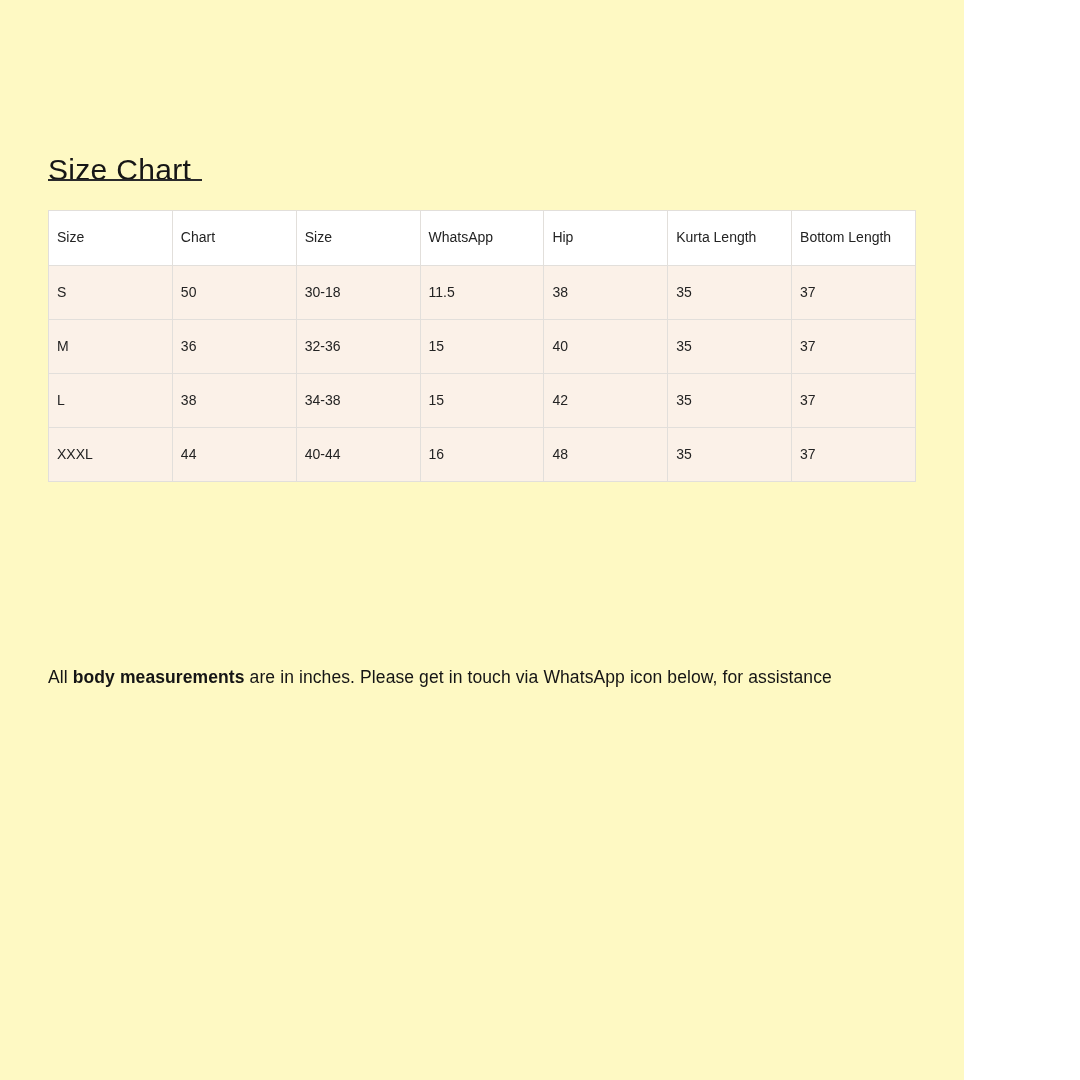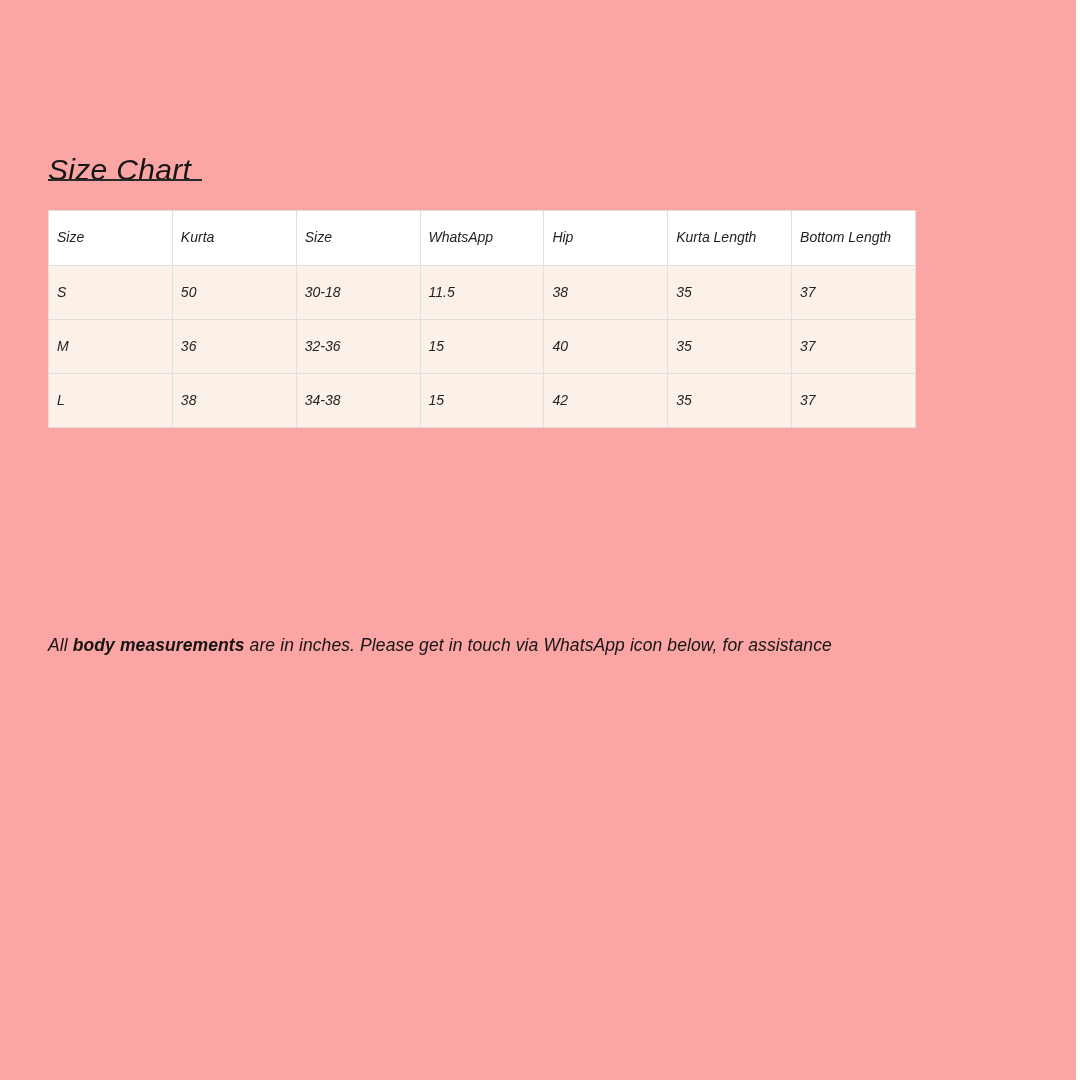--- a/index.html
+++ b/index.html
@@ -6,25 +6,24 @@
   html, body { margin: 0; padding: 0; }
   body {
     width: 1080px;
     height: 1080px;
     background: #ffffff;
     font-family: "Liberation Sans", sans-serif;
     color: #1e1e1e;
   }
   .page {
     position: relative;
-    width: 1076px;
+    width: 964px;
     height: 1080px;
-    background: #fca5a5;
+    background: #fef9c3;
     overflow: hidden;
-    font-style: italic;
   }
   .page-title {
     position: absolute;
     left: 48px;
     top: 132px;
     font-size: 30px;
     font-weight: 400;
     letter-spacing: 0.3px;
     color: #161616;
     line-height: 1.2;
@@ -59,40 +58,40 @@
     height: 55px;
     background: #ffffff;
   }
   table.size-table td {
     height: 54px;
     background: #fbf1e8;
   }
   .footnote {
     position: absolute;
     left: 48px;
-    top: 617px;
+    top: 649px;
     font-size: 17.5px;
     color: #151515;
     letter-spacing: 0.1px;
   }
   .footnote b { font-weight: 700; }
 </style>
 </head>
 <body>
 
 <div class="page">
 
   <h1 class="page-title">Size Chart</h1>
   <div class="title-underline"></div>
 
   <table class="size-table">
     <thead>
       <tr>
         <th>Size</th>
-        <th>Kurta</th>
+        <th>Chart</th>
         <th>Size</th>
         <th>WhatsApp</th>
         <th>Hip</th>
         <th>Kurta Length</th>
         <th>Bottom Length</th>
       </tr>
     </thead>
     <tbody>
       <tr>
         <td>S</td>
@@ -114,18 +113,27 @@
       </tr>
       <tr>
         <td>L</td>
         <td>38</td>
         <td>34-38</td>
         <td>15</td>
         <td>42</td>
         <td>35</td>
         <td>37</td>
       </tr>
+      <tr>
+        <td>XXXL</td>
+        <td>44</td>
+        <td>40-44</td>
+        <td>16</td>
+        <td>48</td>
+        <td>35</td>
+        <td>37</td>
+      </tr>
     </tbody>
   </table>
 
   <p class="footnote"><span>All </span><b>body measurements</b><span> are in inches. Please get in touch via WhatsApp icon below, for assistance</span></p>
 
 </div>
 
 </body></html>

